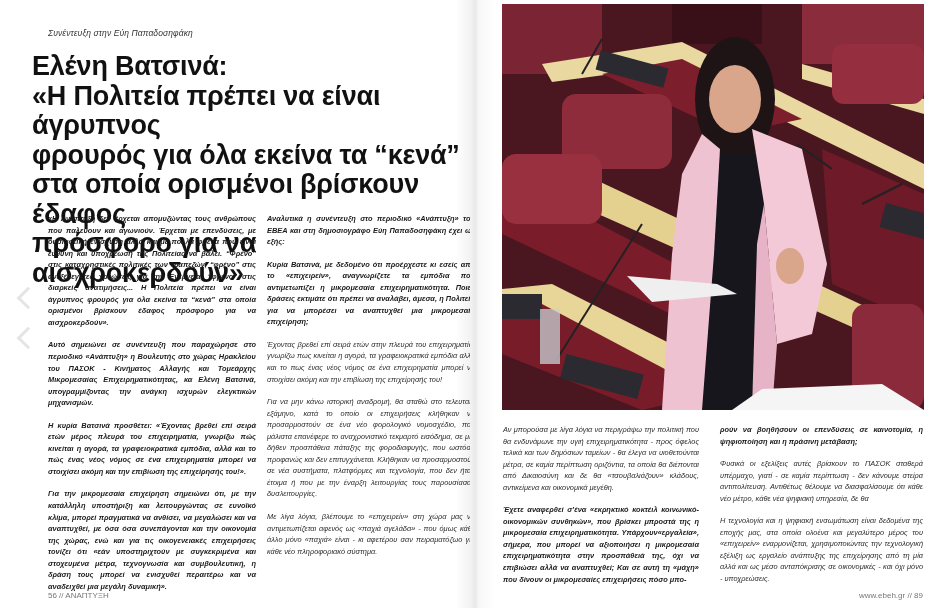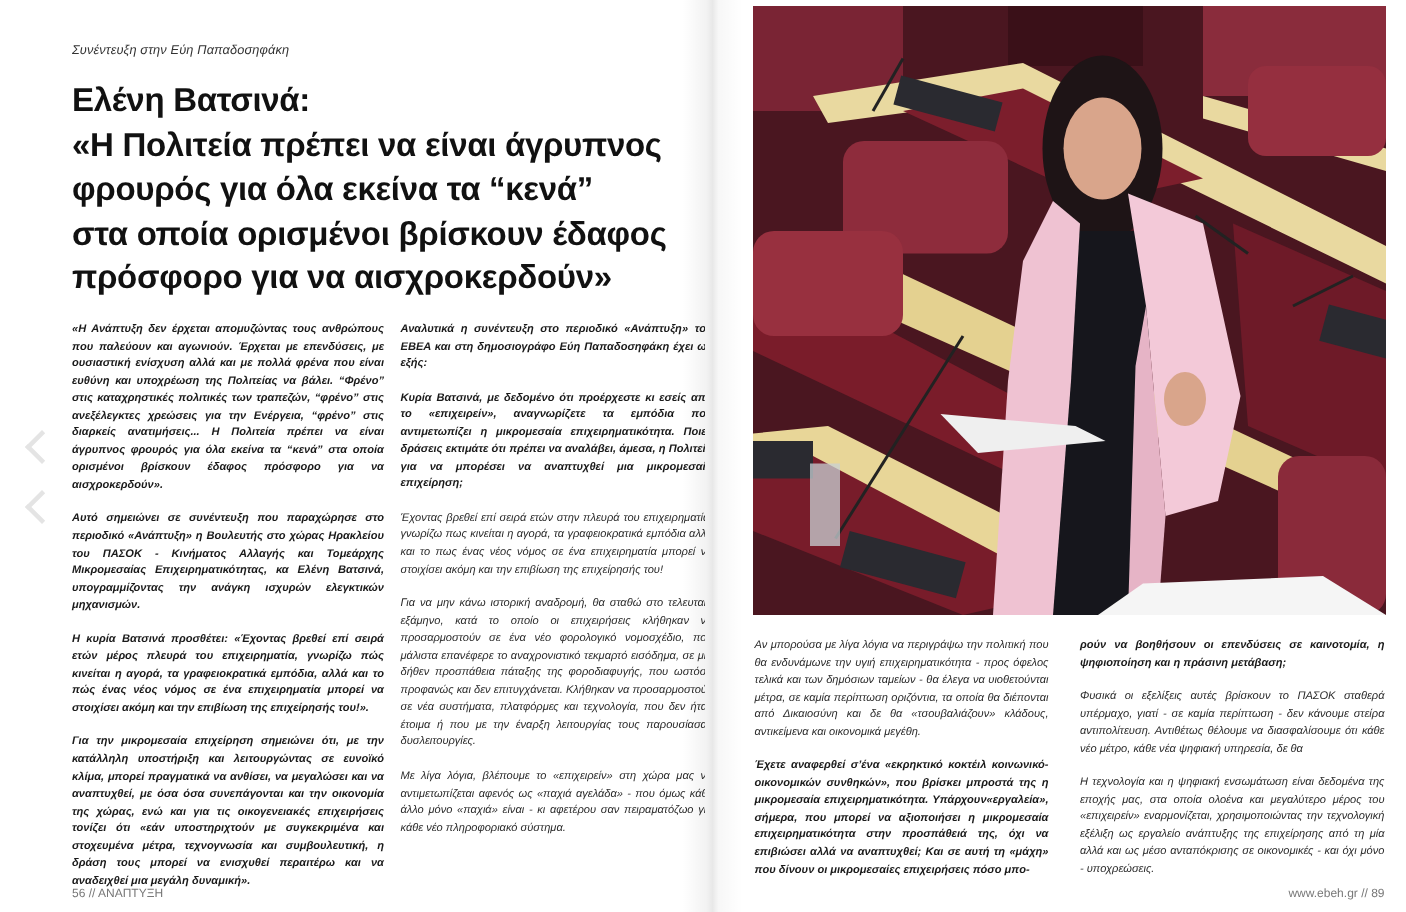--- a/index.html
+++ b/index.html
@@ -7,21 +7,21 @@
   body { position: relative; font-family: "Liberation Sans", sans-serif; color: #1a1a1a; }
 
   .spread { position: absolute; left: 0; top: 0; width: 937px; height: 608px; background: #fff; }
   .page { position: absolute; top: 0; height: 608px; background: #fff; }
   .page-left { left: 0; width: 470px; margin-left: 26px; }
   .page-right { left: 470px; width: 467px; }
   .gutter { position: absolute; top: 0; left: 455px; width: 40px; height: 608px;
     background: linear-gradient(to right, rgba(0,0,0,0) 0%, rgba(0,0,0,0.05) 40%, rgba(0,0,0,0.09) 50%, rgba(0,0,0,0.03) 60%, rgba(0,0,0,0) 100%); pointer-events: none; }
 
   .kicker { position: absolute; left: 22px; top: 28px; font-size: 8.5px; font-style: italic; color: #333; letter-spacing: 0.1px; }
-  .headline { position: absolute; left: 22px; top: 52px; width: 440px; font-weight: bold; font-size: 22px; line-height: 29.5px; color: #111; letter-spacing: -0.2px; }
+  .headline { position: absolute; left: 6px; top: 52px; width: 440px; font-weight: bold; font-size: 27px; line-height: 29.5px; color: #111; letter-spacing: -0.2px; }
   .headline .name { display: block; }
   .headline .quote { display: block; white-space: pre-line; }
 
   .col { position: absolute; font-size: 7.4px; line-height: 11.55px; text-align: justify; color: #1a1a1a; font-style: italic; }
   .col p { margin-bottom: 11px; }
   .col p.bold { font-weight: bold; }
   .col p.light { color: #2a2a2a; }
   .col-1 { left: 22px; top: 213px; width: 208px; }
   .col-2 { left: 241px; top: 213px; width: 208px; }
   .col-3 { left: 503px; top: 424px; width: 196px; }

